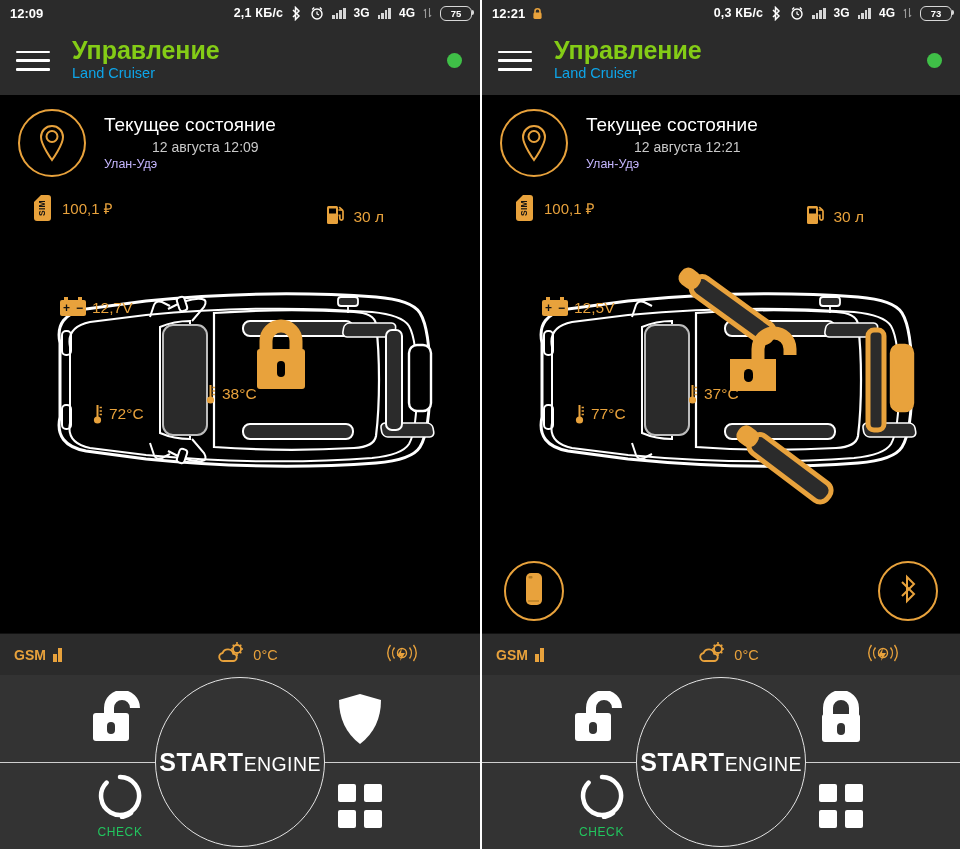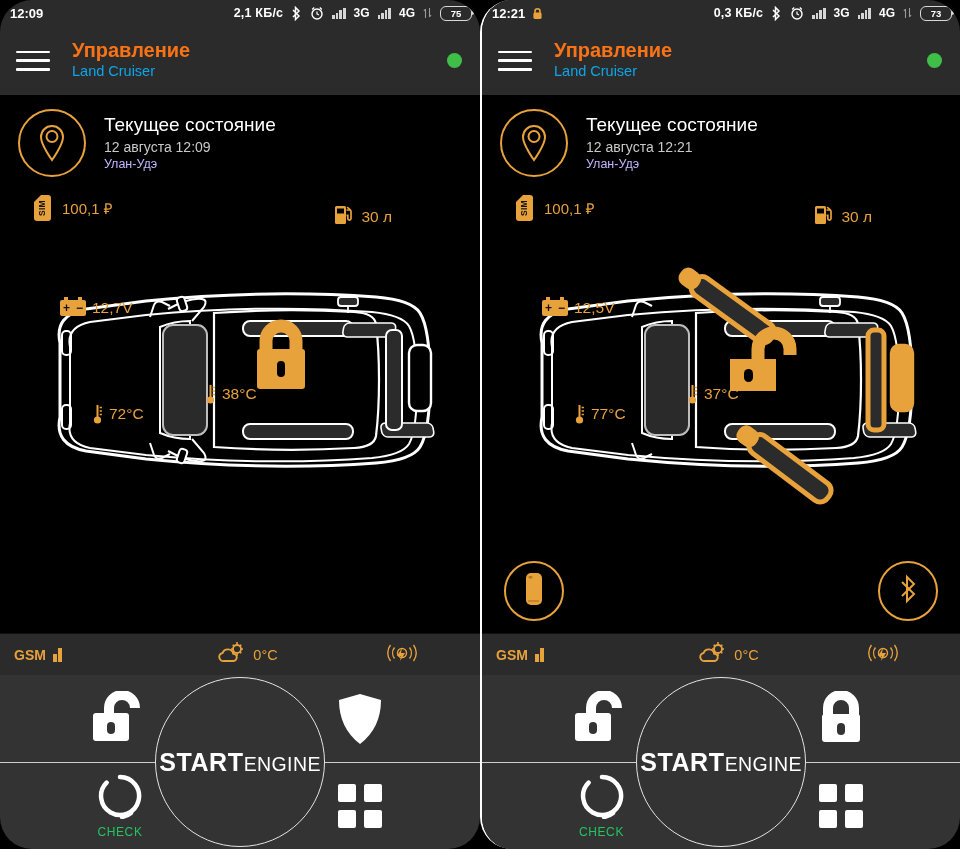--- a/index.html
+++ b/index.html
@@ -1,18 +1,18 @@
 <!DOCTYPE html>
 <html><head>
 <meta charset="utf-8">
 <style>
   html,body{margin:0;padding:0;background:#000;}
   body{width:960px;height:849px;overflow:hidden;font-family:"Liberation Sans",sans-serif;}
   .screens{display:flex;width:960px;height:849px;}
-  .panel{width:480px;height:849px;position:relative;background:#000;overflow:hidden;border-radius:32px;}
+  .panel{width:480px;height:849px;position:relative;background:#000;overflow:hidden;}
   .panel.right{border-left:2px solid #fff;box-sizing:border-box;}
 
   
   .statusbar{height:26px;background:#2b2b2b;display:flex;align-items:center;
     padding:0 8px 0 10px;color:#fff;font-size:13px;font-weight:bold;box-sizing:border-box;}
   .sb-left{display:flex;align-items:center;gap:6px;}
   .sb-right{margin-left:auto;display:flex;align-items:center;gap:8px;}
   .sb-speed{font-size:12.5px;font-weight:bold;letter-spacing:.2px;}
   .sb-ico{display:inline-flex;align-items:center;}
   .batt{border:1.6px solid #d8d8d8;border-radius:6px;padding:0 4px;font-size:9.5px;
@@ -25,46 +25,46 @@
   .bars i:nth-child(3){height:8.5px}.bars i:nth-child(4){height:11px}
   .netlabel{font-size:12px;font-weight:bold;}
 
   
   .appbar{height:69px;background:#2b2b2b;display:flex;align-items:center;
     padding:0 18px 0 16px;box-sizing:border-box;}
   .burger{width:34px;height:26px;display:flex;flex-direction:column;justify-content:space-between;
     padding:3px 0;box-sizing:border-box;cursor:pointer;}
   .burger span{display:block;height:2.6px;background:#fff;border-radius:1px;}
   .titles{margin-left:22px;display:flex;flex-direction:column;justify-content:center;}
-  .title{color:#f97316;font-size:20px;font-weight:bold;line-height:1.05;}
+  .title{color:#84cc16;font-size:25px;font-weight:bold;line-height:1.05;}
   .subtitle{color:#0ea5e9;font-size:14.5px;line-height:1.35;margin-top:1px;}
   .statusdot{margin-left:auto;width:15px;height:15px;border-radius:50%;background:#3fbf47;}
 
   
   .content{position:relative;background:#000;height:calc(849px - 26px - 69px - 42px - 174px);}
 
   .state-row{display:flex;align-items:center;padding:14px 0 0 18px;}
   .pin-circle{width:64px;height:64px;border:2px solid #e8a23c;border-radius:50%;
     display:flex;align-items:center;justify-content:center;flex:none;}
   .state-txt{margin-left:18px;}
   .state-title{color:#fff;font-size:19px;font-weight:500;line-height:1.1;}
-  .state-date{color:#c9c9c9;font-size:14px;margin-top:3px;}
+  .state-date{color:#c9c9c9;font-size:14px;margin-top:3px;margin-left:48px;}
   .state-city{color:#c4b5fd;font-size:12.5px;margin-top:2px;}
 
   .sim-row{display:flex;align-items:center;margin:18px 0 0 34px;}
   .sim-ico{width:17px;height:26px;background:#e8a23c;border-radius:3px 3px 3px 3px;
     position:relative;display:flex;align-items:center;justify-content:center;flex:none;}
   .sim-ico:before{content:"";position:absolute;top:0;left:0;width:0;height:0;
     border-top:7px solid #000;border-right:7px solid transparent;}
   .sim-ico span{transform:rotate(-90deg);font-size:8.5px;font-weight:bold;color:#121212;
     letter-spacing:.3px;}
   .sim-val{color:#e8a23c;font-size:15px;margin-left:11px;font-weight:500;}
 
   
-  .fuel-row{position:absolute;right:88px;top:108px;display:flex;align-items:center;gap:7px;}
+  .fuel-row{position:absolute;right:96px;top:108px;display:flex;align-items:center;gap:7px;}
   .fuel-val{color:#e8a23c;font-size:15.5px;font-weight:500;}
 
   
   .car-wrap{position:absolute;left:0;top:140px;width:480px;height:290px;}
   .car-wrap svg{display:block;}
 
   
   .readout{position:absolute;display:flex;align-items:center;gap:6px;color:#e8a23c;
     font-size:15.5px;font-weight:500;white-space:nowrap;}
   .batt-ico{width:26px;height:16px;background:#e8a23c;border-radius:2px;position:relative;

